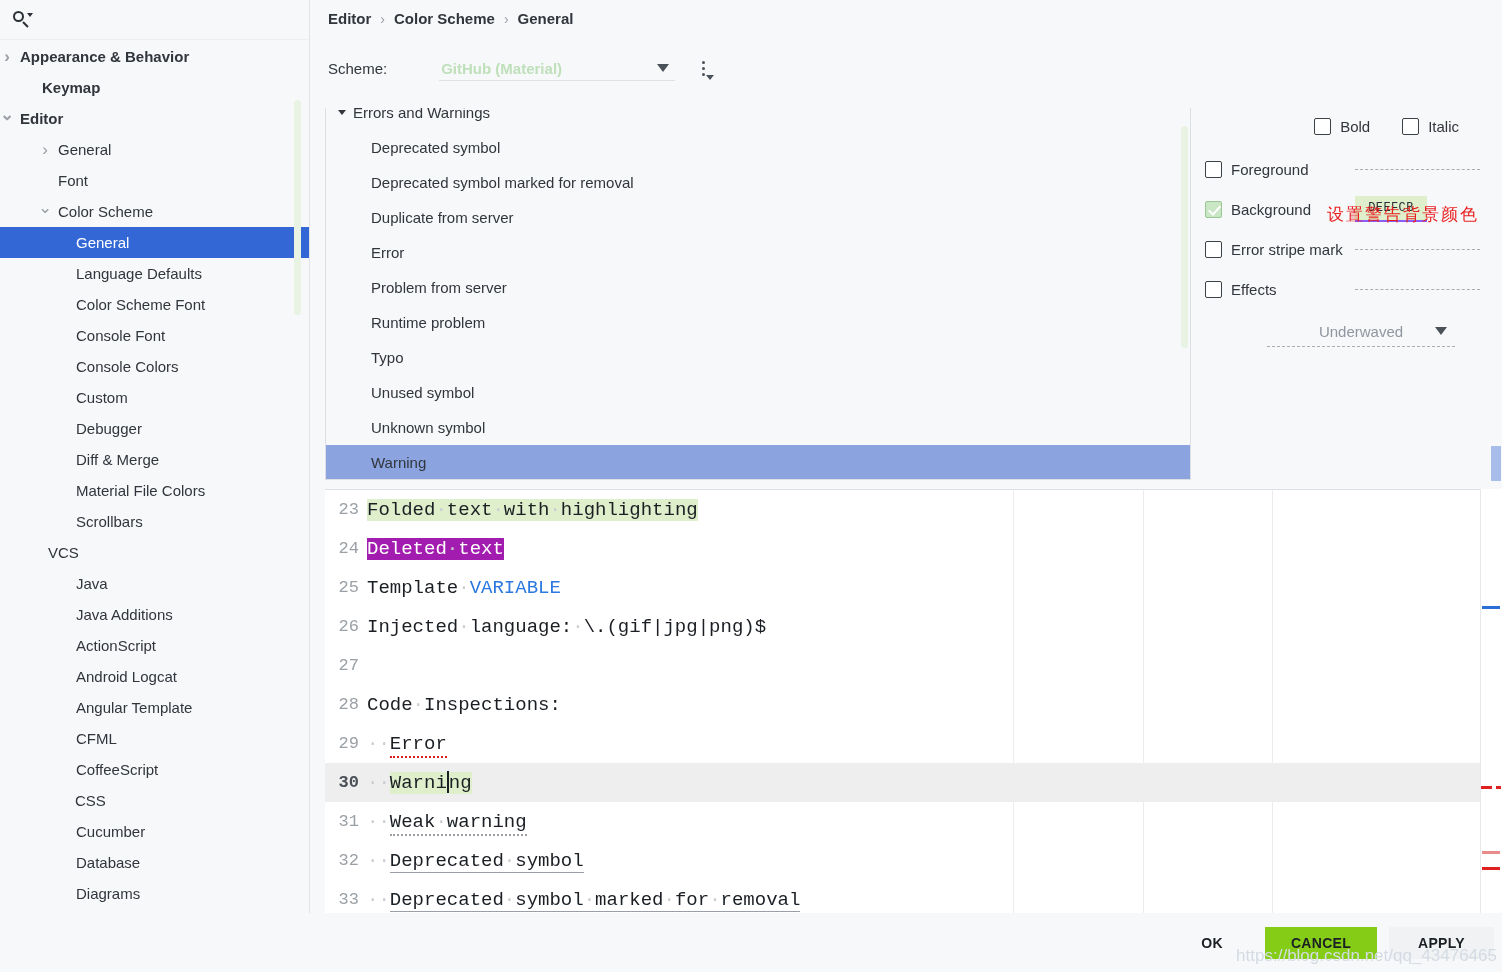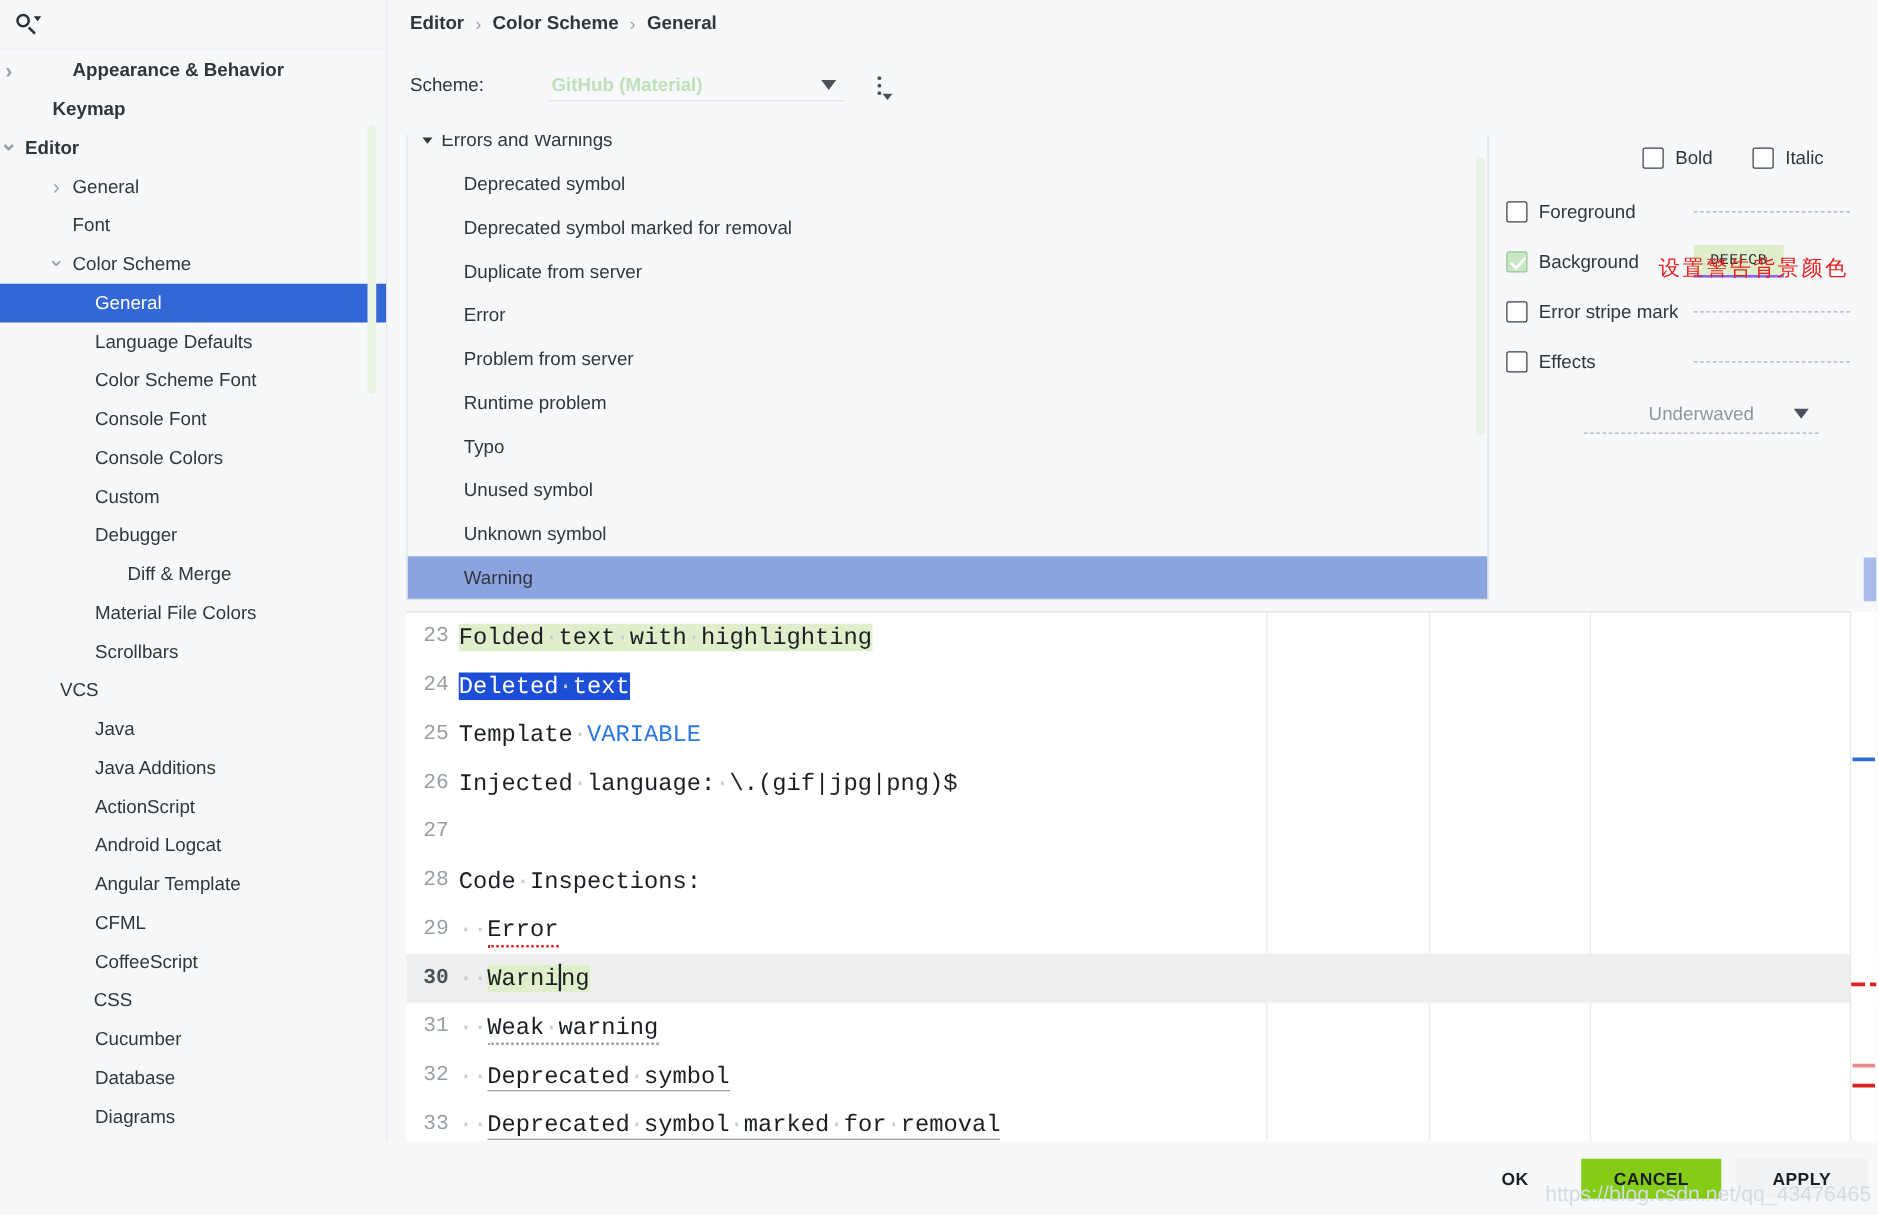--- a/index.html
+++ b/index.html
@@ -168,21 +168,21 @@
   .code-line.current { background: #eeeeee; }
   .lnum {
     width: 42px; text-align: right; padding-right: 8px; flex: none;
     font-family: "Liberation Mono", monospace; font-size: 17px; color: #9aa0a6;
   }
   .code-line.current .lnum { color: #4b5159; font-weight: bold; }
   .ctext {
     font-family: "Liberation Mono", monospace; font-size: 19px; color: #1b1f24; white-space: pre;
   }
   .hl-green { background: #dfefcc; }
-  .hl-black { background: #1d4ed8; color: #ffffff; }
+  .hl-black { background: #a21caf; color: #ffffff; }
   .tok-var { color: #2b79e0; }
   .dot { color: #c9ccd1; }
   .sq-red { border-bottom: 2px dotted #e02020; padding-bottom: 1px; }
   .sq-gray { border-bottom: 2px dotted #9aa0a6; padding-bottom: 1px; }
   .underl { border-bottom: 1px solid #9aa0a6; }
 
   
   #stripe {
     position: absolute; right: 0; top: 489px; width: 22px; height: 424px;
     background: #ffffff; border-left: 1px solid #e6e8eb;
@@ -217,21 +217,21 @@
       <span class="search-glyph">
         <span class="ring"></span>
           <span class="handle"></span>
           <span class="tick"></span>
       </span>
     </div>
 
     <div id="nav-list">
         <div class="nav-item bold">
           <span class="nav-arrow arrow-right" style="left: 0px;"></span>
-          <span style="padding-left: 20px; margin-left: 38px;">Appearance &amp; Behavior</span>
+          <span style="padding-left: 20px;">Appearance &amp; Behavior</span>
         </div>
         <div class="nav-item bold">
           <span style="padding-left: 42px;">Keymap</span>
         </div>
         <div class="nav-item bold">
           <span class="nav-arrow arrow-down" style="left: 0px;"></span>
           <span style="padding-left: 20px;">Editor</span>
         </div>
         <div class="nav-item">
           <span class="nav-arrow arrow-right" style="left: 38px;"></span>
@@ -259,21 +259,21 @@
         <div class="nav-item">
           <span style="padding-left: 76px;">Console Colors</span>
         </div>
         <div class="nav-item">
           <span style="padding-left: 76px;">Custom</span>
         </div>
         <div class="nav-item">
           <span style="padding-left: 76px;">Debugger</span>
         </div>
         <div class="nav-item">
-          <span style="padding-left: 76px; margin-left: 26px;">Diff &amp; Merge</span>
+          <span style="padding-left: 76px;">Diff &amp; Merge</span>
         </div>
         <div class="nav-item">
           <span style="padding-left: 76px;">Material File Colors</span>
         </div>
         <div class="nav-item">
           <span style="padding-left: 76px; text-align: right;">Scrollbars</span>
         </div>
         <div class="nav-item">
           <span style="padding-left: 48px;">VCS</span>
         </div>

